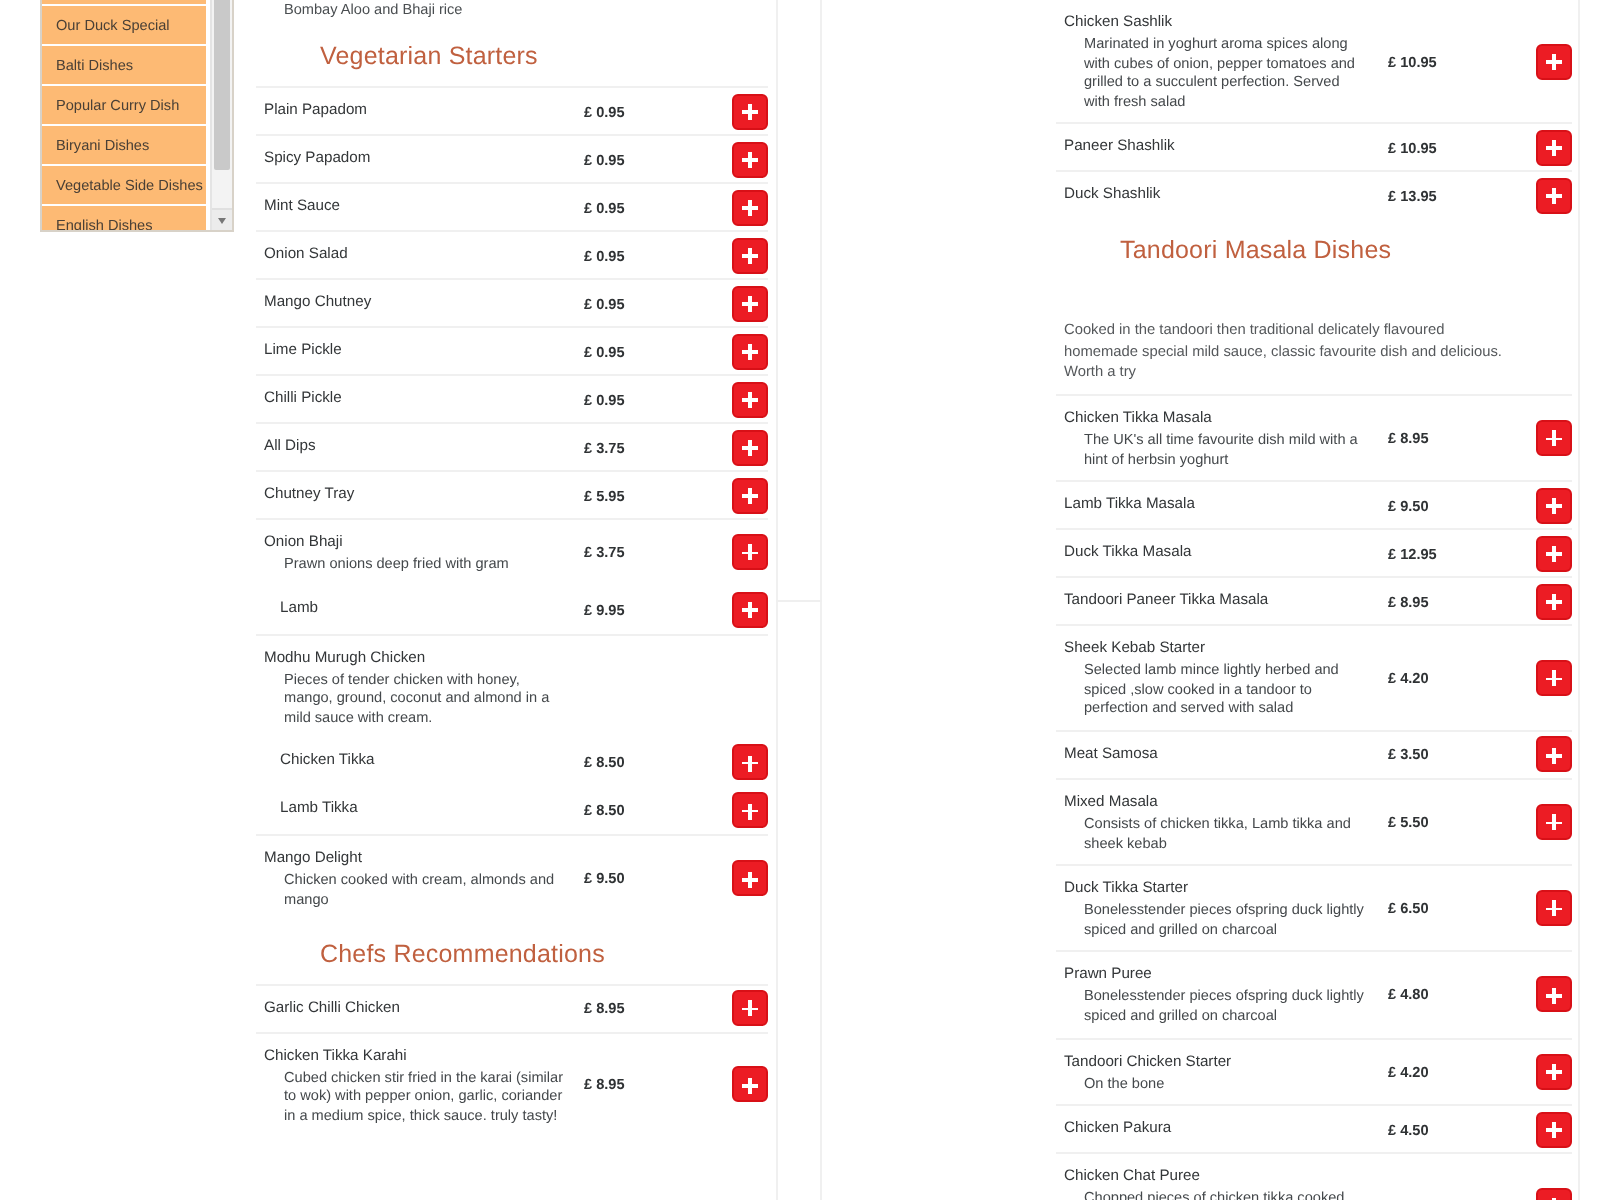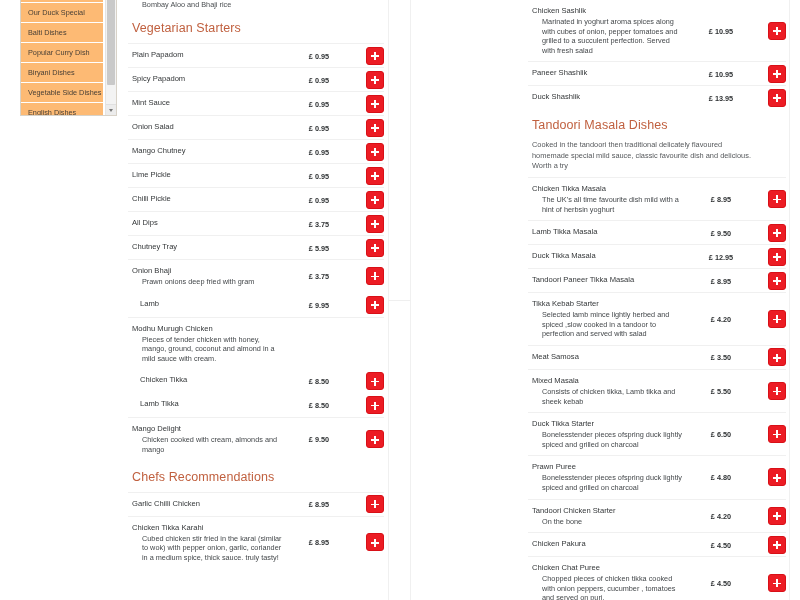--- a/index.html
+++ b/index.html
@@ -63,26 +63,28 @@
   .col { position:absolute; top:0; }
   .col-mid { left:128px; width:256px; }
   .col-right { left:528px; width:258px; }
 
   .sect-title {
     color:#c0603f;
     font-size:12.5px;
     font-weight:400;
     letter-spacing:.1px;
     padding:9px 0 8px 4px;
+    margin-left:28px;
   }
   .sect-desc {
     color:#55585b;
     font-size:7.4px;
     line-height:10.2px;
     padding:0 34px 6px 4px;
+    margin-top:20px;
   }
 
   .item {
     position:relative;
     border-top:1px solid #f0f0f0;
     padding:6px 0 6px 4px;
     min-height:24px;
   }
   .item.first { border-top:none; }
   .item.noline { border-top:none; }
@@ -97,21 +99,21 @@
     color:#44484b;
     font-size:7.3px;
     line-height:9.6px;
     width:152px;
     padding-left:10px;
     padding-top:1px;
   }
   .price {
     position:absolute; right:38px;
     font-size:7.3px; font-weight:bold; color:#2f3234;
-    text-align:center; width:54px;
+    text-align:left; width:54px;
     top:50%; transform:translateY(-50%);
   }
   .addbtn {
     position:absolute; right:0px;
     width:18px; height:18px;
     background:#ec1c24;
     border:1px solid #d81017;
     border-radius:3px;
     top:50%; transform:translateY(-50%);
     cursor:pointer;
@@ -284,21 +286,21 @@
           <div class="item-name">Duck Tikka Masala</div>
           <div class="price">£ 12.95</div>
           <div class="addbtn"></div>
         </div>
         <div class="item">
           <div class="item-name">Tandoori Paneer Tikka Masala</div>
           <div class="price">£ 8.95</div>
           <div class="addbtn"></div>
         </div>
         <div class="item">
-          <div class="item-name">Tikka Kebab Starter</div>
+          <div class="item-name">Sheek Kebab Starter</div>
           <div class="item-desc">Selected lamb mince lightly herbed and spiced ,slow cooked in a tandoor to perfection and served with salad</div>
           <div class="price">£ 4.20</div>
           <div class="addbtn"></div>
         </div>
         <div class="item">
           <div class="item-name">Meat Samosa</div>
           <div class="price">£ 3.50</div>
           <div class="addbtn"></div>
         </div>
         <div class="item">

